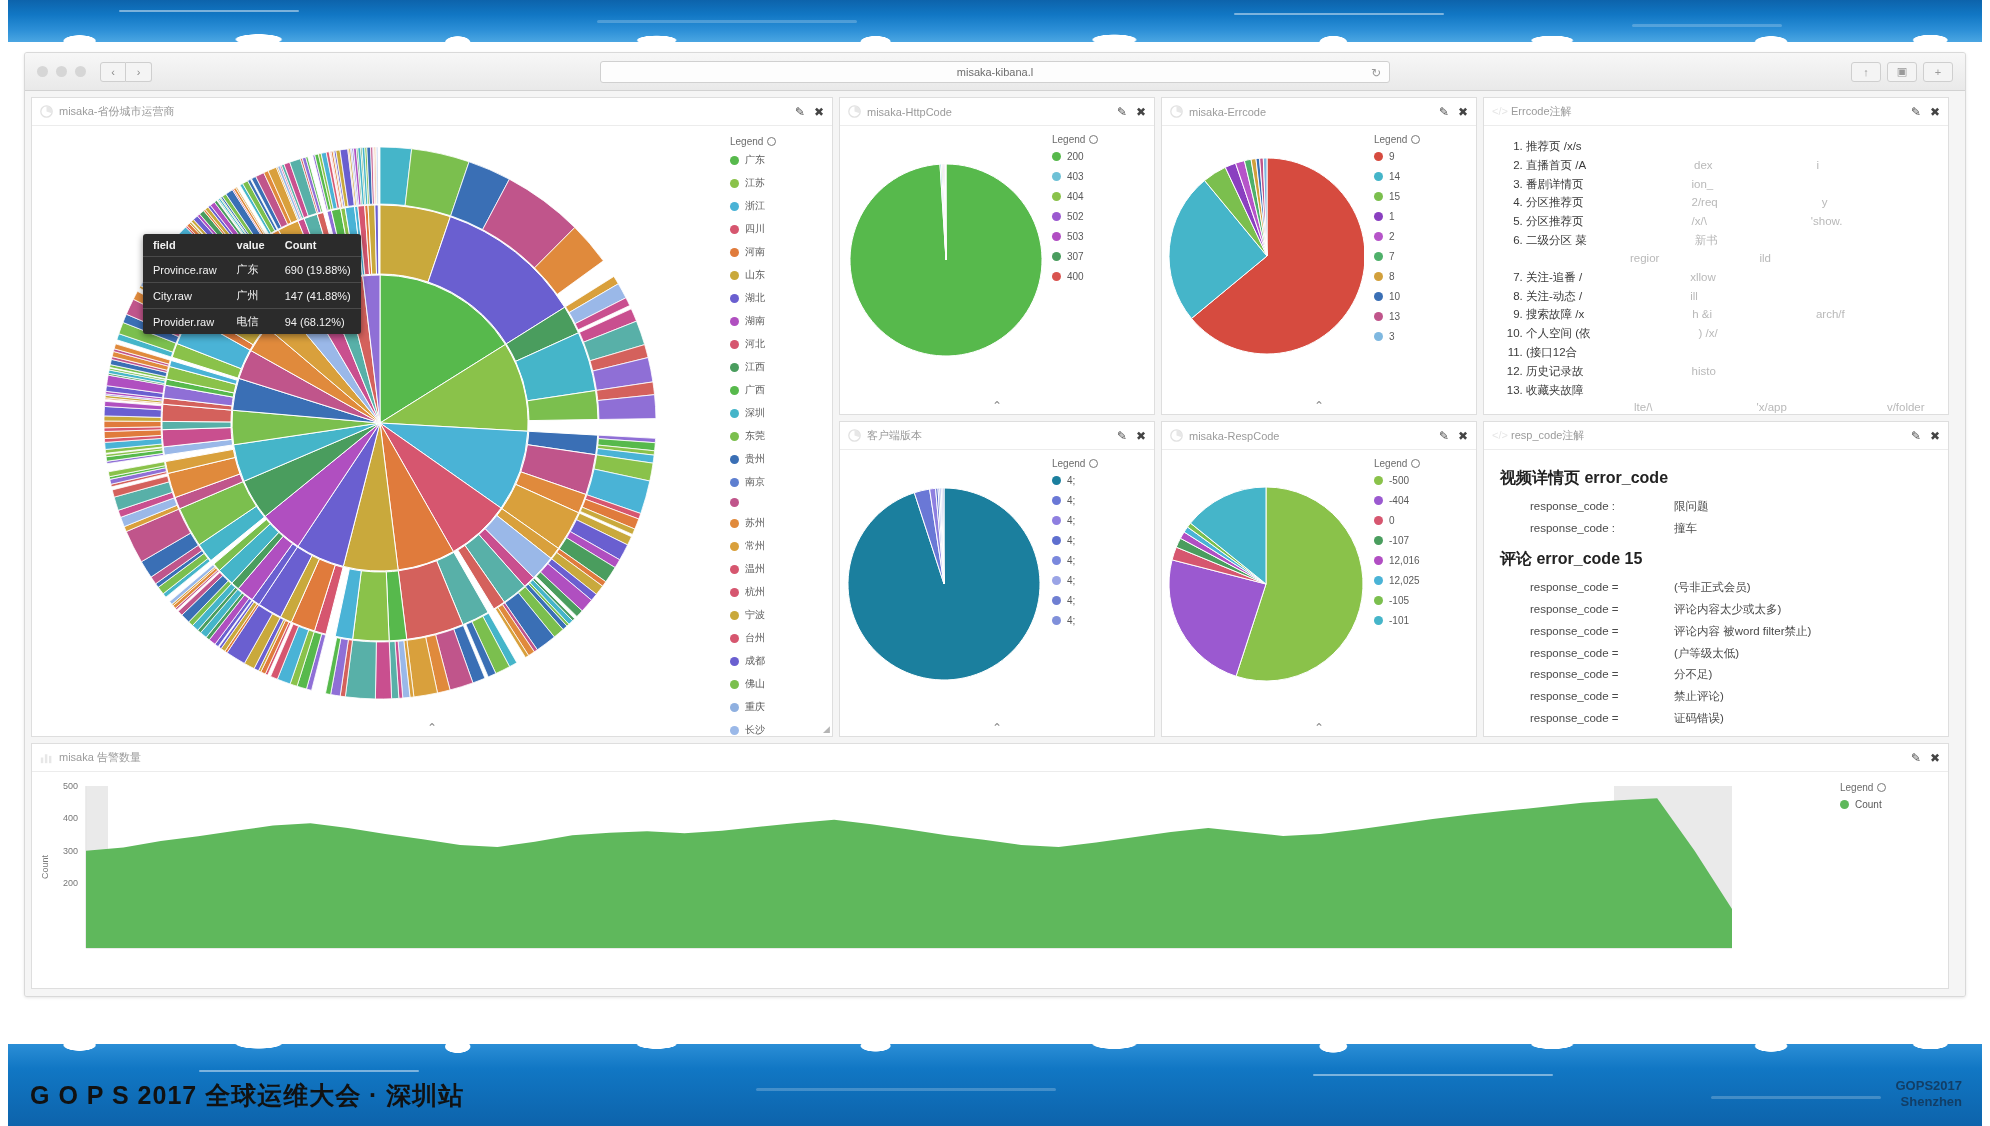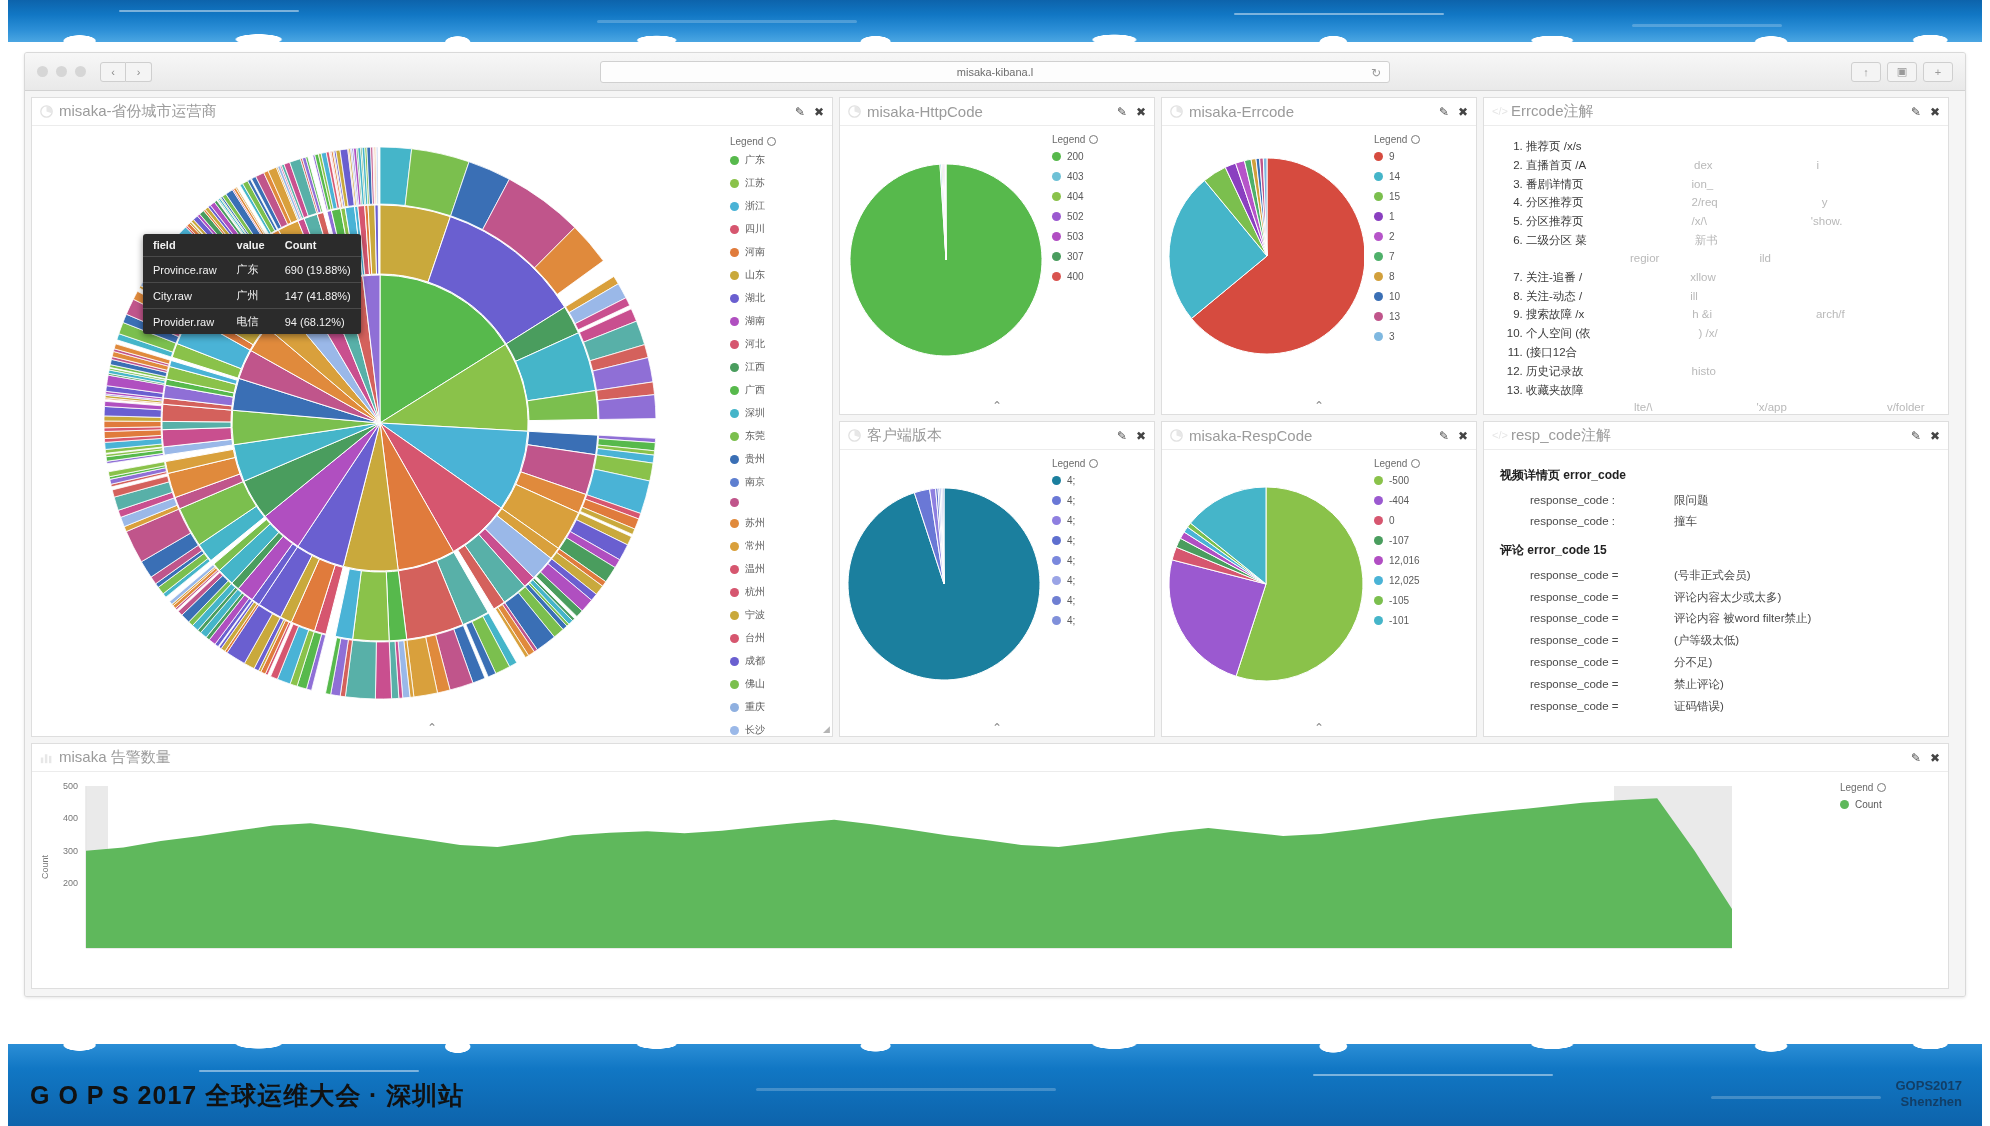--- a/index.html
+++ b/index.html
@@ -89,21 +89,21 @@
   #dash { position:relative; background:#f5f5f5; height:906px; padding:6px; }
 
   .panel {
     position:absolute; background:#fff; border:1px solid #dedede;
     display:flex; flex-direction:column; overflow:hidden;
   }
   .phead {
     height:28px; flex:0 0 28px; display:flex; align-items:center;
     padding:0 8px; border-bottom:1px solid #ececec; background:#fff;
   }
-  .phead .ptitle { font-size:15px; color:#9b9b9b; white-space:nowrap; overflow:hidden; }
+  .phead .ptitle { font-size:11px; color:#9b9b9b; white-space:nowrap; overflow:hidden; }
   .phead .picon { width:13px; height:13px; margin-right:6px; opacity:.35; flex:0 0 13px; }
   .phead .pacts { margin-left:auto; display:flex; gap:9px; align-items:center; }
   .pact { font-size:12px; color:#444; line-height:1; cursor:pointer; }
   .pbody { flex:1; position:relative; overflow:hidden; }
 
   .legend { position:absolute; right:6px; top:8px; width:96px; }
   .legend-title { font-size:10px; color:#6b6b6b; margin-bottom:6px; display:flex; align-items:center; gap:4px;}
   .legend-title .gear { width:9px;height:9px;border:1.6px solid #777;border-radius:50%; display:inline-block;}
   .legend-item { display:flex; align-items:center; gap:6px; margin-bottom:9px; font-size:10px; color:#5a5a5a; }
   .swatch { width:9px; height:9px; border-radius:50%; flex:0 0 9px; }
@@ -128,21 +128,21 @@
   #tooltip table { border-collapse:collapse;padding-left:15px; }
   #tooltip th, #tooltip td { padding:5px 10px; text-align:left; white-space:nowrap; }
   #tooltip th { font-weight:bold; font-size:11px; }
   #tooltip tbody tr { border-top:1px solid #4a4a4a; }
 
   
   .textbody { padding:12px 16px; font-size:11.5px; color:#3a3a3a; line-height:1.55; }
   .textbody ol { margin:0; padding-left:26px; }
   .textbody ol li { margin:0 0 1px 0; }
   .faded { color:#c9c9c9; }
-  .rc-h { font-weight:bold; font-size:12px; color:#222; margin:4px 0 7px; }
+  .rc-h { font-weight:bold; font-size:16px; color:#222; margin:4px 0 7px; }
   .rc-ul { margin:0 0 10px 0; padding-left:30px; list-style:circle; }
   .rc-ul li { margin-bottom:4px; display:flex; gap:12px; }
   .rc-code { display:inline-block; width:132px; color:#4a4a4a; }
   .rc-desc { color:#4a4a4a;text-align:center; }
 
   
   #areaPanel .pbody { padding:0; }
   #areaSvg { position:absolute; left:0; top:0; }
   .ylab { font-size:9px; fill:#777; }
 

